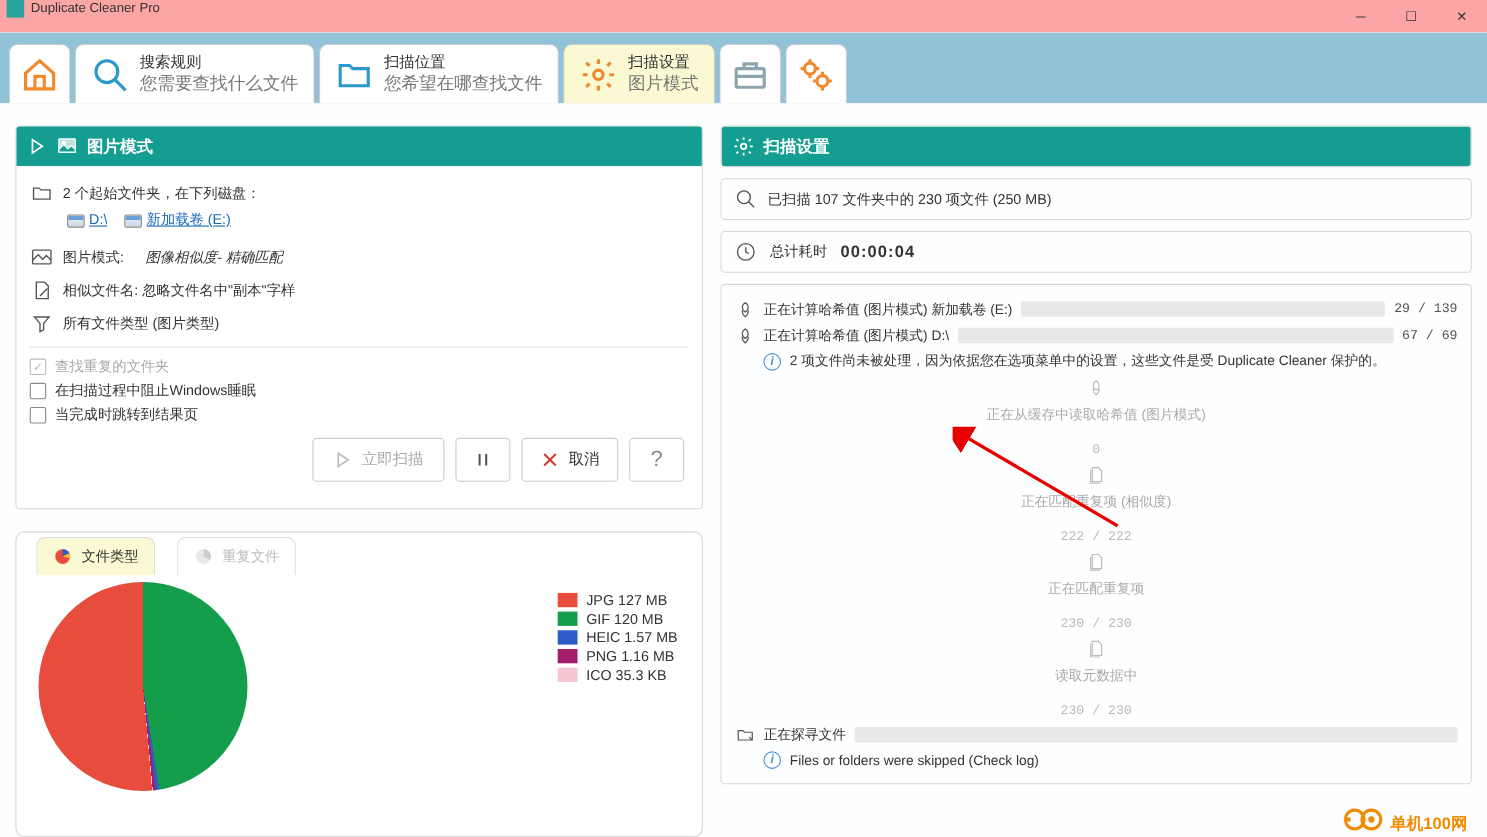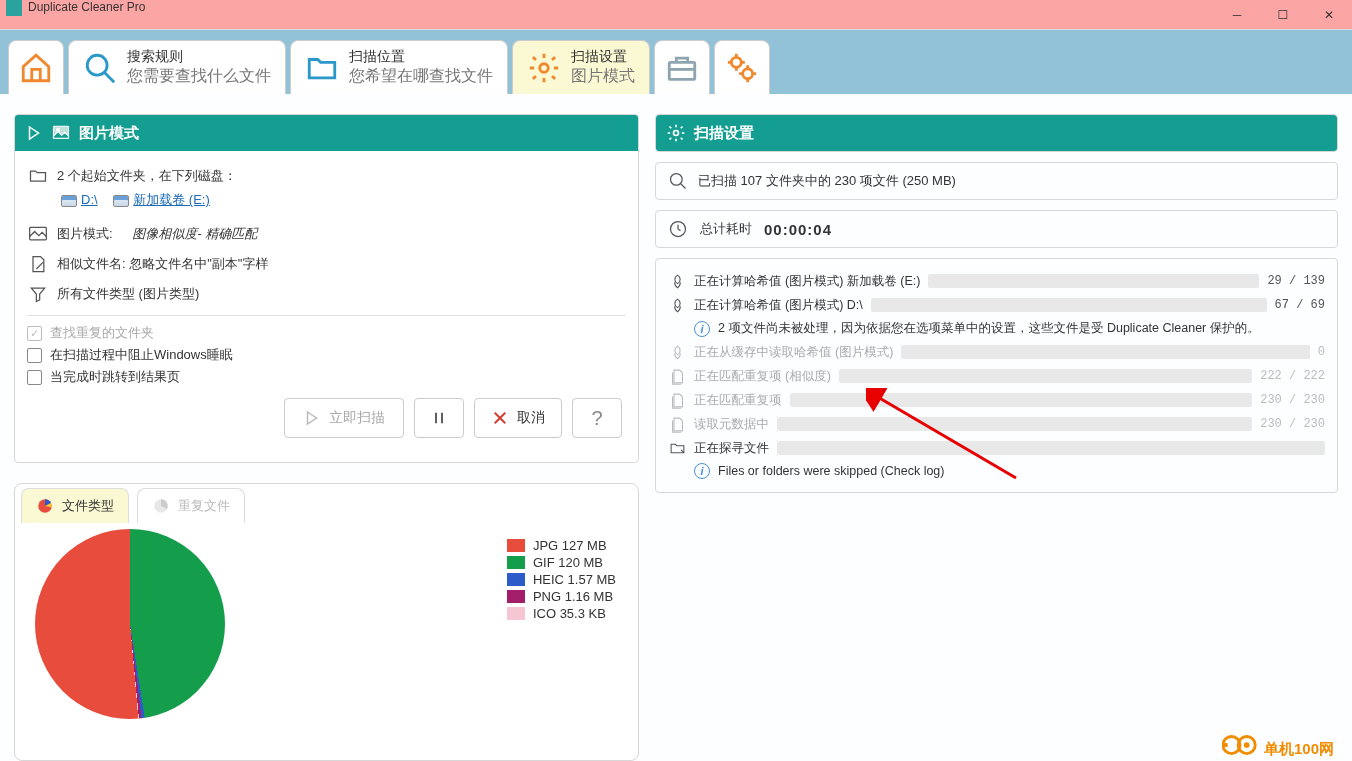--- a/index.html
+++ b/index.html
@@ -48,42 +48,42 @@
 .btn-row { display:flex; justify-content:flex-end; gap:10px; padding: 10px 4px 14px 4px; }
 .btn { height:40px; border:1px solid #ccc; border-radius:4px; background:#fff; display:flex; align-items:center; justify-content:center; padding:0 16px; gap:8px; font-size:14px; cursor:pointer; }
 .btn.big { width:120px; }
 .btn.icon-only { width:50px; padding:0; }
 .btn svg { width:18px; height:18px; }
 .btn.disabled { color:#aaa; }
 
 
 .chart-panel { border:1px solid #d7d7d7; border-radius:8px; background:#fff; flex:1; overflow:hidden; position:relative;}
 .chart-tabs { display:flex; gap:8px; padding:4px 6px 0 6px; }
-.chart-tab { border:1px solid #ddd; border-bottom:none; border-radius:8px 8px 0 0; padding:8px 14px; display:flex; align-items:center; gap:8px; font-size:13px; cursor:pointer; }
+.chart-tab { border:1px solid #ddd; border-bottom:none; border-radius:8px 8px 0 0; padding:8px 14px; display:flex; align-items:center; gap:8px; font-size:13px; cursor:pointer;margin-left:12px; }
 .chart-tab.active { background:#fbf9d3; }
 .chart-tab.inactive { color:#bbb; }
 .pie-wedge-icon { width:18px; height:18px; }
 .chart-body { display:flex; align-items:center; padding: 6px 12px 2px 20px; }
 .pie { width:190px; height:190px; border-radius:50%; background: conic-gradient(#149e4c 0deg 171deg, #2d5bc9 171deg 173deg, #a31d6a 173deg 174.6deg, #f6c6d3 174.6deg 175deg, #e74c3c 175deg 360deg); }
 .legend { margin-left:auto; margin-right:10px; align-self:flex-start; margin-top:8px;}
 .legend-row { display:flex; align-items:center; gap:8px; font-family: "Consolas", monospace; font-size:13px; color:#333; padding:1px 0;}
 .legend-sw { width:18px; height:13px; }
 
 
 .scan-summary { border:1px solid #d7d7d7; border-radius:4px; padding:8px 12px; display:flex; align-items:center; gap:10px; font-size:13px; }
 .scan-summary svg { width:20px; height:20px; stroke:#555; fill:none; stroke-width:1.5;}
 
 .timer-row { border:1px solid #d7d7d7; border-radius:4px; padding:8px 12px; display:flex; align-items:center; gap:12px; font-size:13px; }
 .timer-row .label { color:#333; }
 .timer-row .time { font-weight:bold; font-size:15px; letter-spacing:1px; }
 .timer-row svg { width:20px; height:20px; stroke:#555; fill:none; stroke-width:1.5;}
 
 .progress-panel { border:1px solid #d7d7d7; border-radius:4px; padding:10px 12px; }
 .prog-row { display:flex; align-items:center; gap:8px; padding:3px 0; font-size:12.5px; }
-.prog-row.dim { color:#aaa; }
+.prog-row.dim { color:#aaa;flex-direction:column; }
 .prog-row .picon { width:18px; height:18px; flex-shrink:0; display:flex; align-items:center; justify-content:center; }
 .prog-row .picon svg { width:17px; height:17px; }
 .prog-label { white-space:nowrap; }
 .prog-bar-wrap { flex:1; height:14px; background:#e8e8e8; border-radius:2px; overflow:hidden; min-width:60px;}
 .prog-bar { height:100%; background:#149e91; }
 .prog-row.dim .prog-bar { background:#8fccc5; }
 .prog-count { font-family:Liberation Mono, monospace; font-size:12px; color:#555; white-space:nowrap; text-align:right;}
 .prog-row.dim .prog-count { color:#bbb; }
 .info-note { display:flex; gap:8px; padding:3px 0 3px 26px; font-size:12.5px; color:#333; align-items:center;}
 .info-note .info-icon { width:16px; height:16px; border:1.5px solid #4a90d9; border-radius:50%; color:#4a90d9; font-size:11px; display:flex; align-items:center; justify-content:center; font-style:italic; font-weight:bold; flex-shrink:0;}

